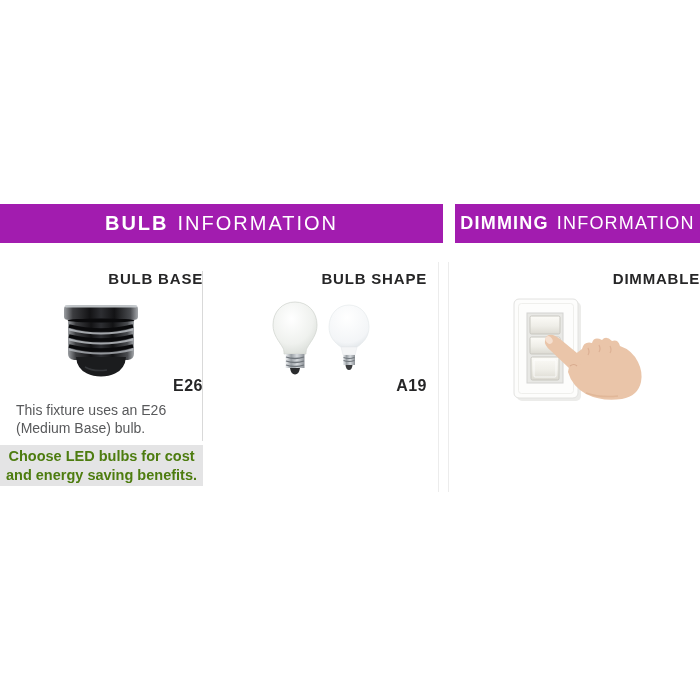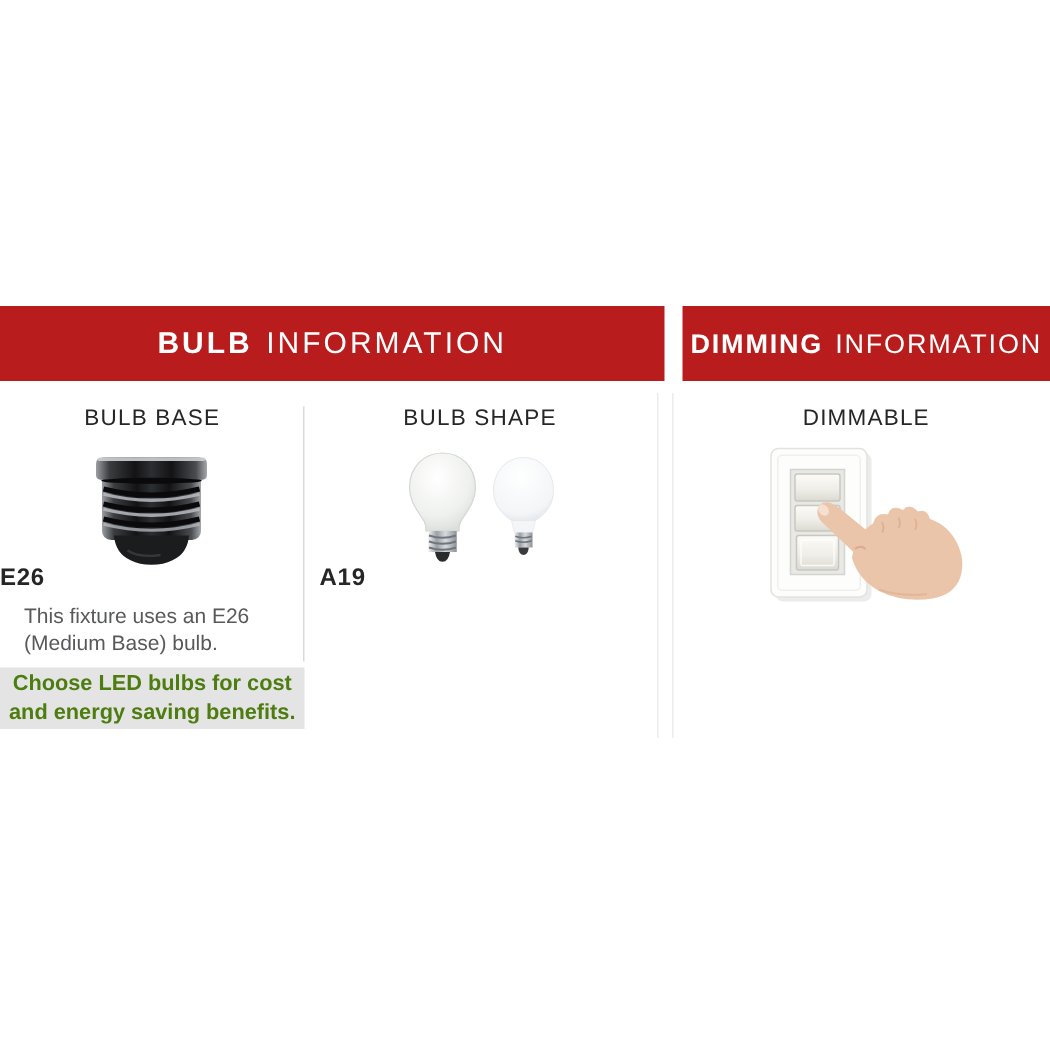--- a/index.html
+++ b/index.html
@@ -1,34 +1,34 @@
 <!DOCTYPE html>
 <html><head>
 <meta charset="utf-8">
 <style>
   html,body{margin:0;padding:0;background:#ffffff;}
   .canvas{
     position:relative;width:700px;height:700px;background:#ffffff;overflow:hidden;
     font-family:"Liberation Sans", sans-serif;
   }
   .header-bar{
-    position:absolute;top:204px;height:50px;background:#b91c1c;color:#ffffff;
+    position:absolute;top:204px;height:39px;background:#a21caf;color:#ffffff;
     display:flex;align-items:center;justify-content:center;white-space:nowrap;
   }
   .header-bar.left{left:0;width:443px;font-size:20px;letter-spacing:2px;}
   .header-bar.right{left:455px;width:245px;font-size:18px;letter-spacing:1.2px;}
   .hdr-bold{font-weight:bold;margin-right:0.45em;}
   .hdr-rest{font-weight:400;}
   .col-title{
-    position:absolute;top:270px;font-size:15px;font-weight:normal;color:#262627;
-    letter-spacing:0.8px;text-align:center;white-space:nowrap;
+    position:absolute;top:270px;font-size:15px;font-weight:bold;color:#262627;
+    letter-spacing:0.8px;text-align:right;white-space:nowrap;
   }
   .value-label{
     position:absolute;top:377px;font-size:16px;font-weight:bold;color:#262627;
-    letter-spacing:0.5px;text-align:left;
+    letter-spacing:0.5px;text-align:right;
   }
   .desc{
     position:absolute;top:402px;font-size:14px;color:#58595b;line-height:1.28;
     text-align:left;margin:0;
   }
   .tip-box{
     position:absolute;left:0;top:445px;width:203px;height:41px;background:#e4e4e5;
     display:flex;align-items:center;justify-content:center;
   }
   .tip-box p{

